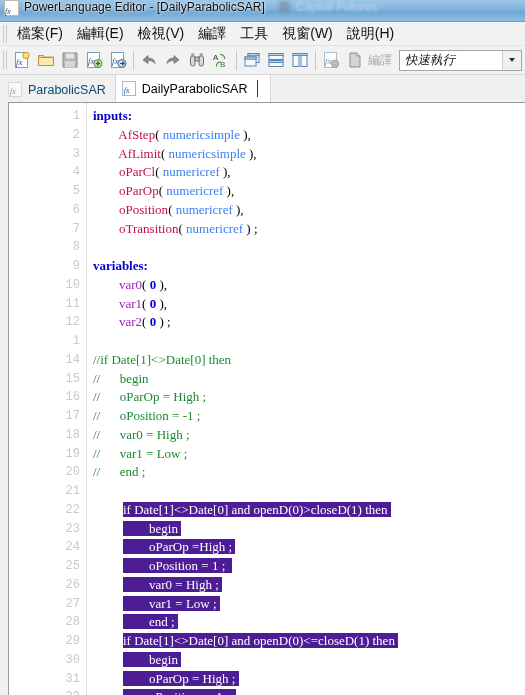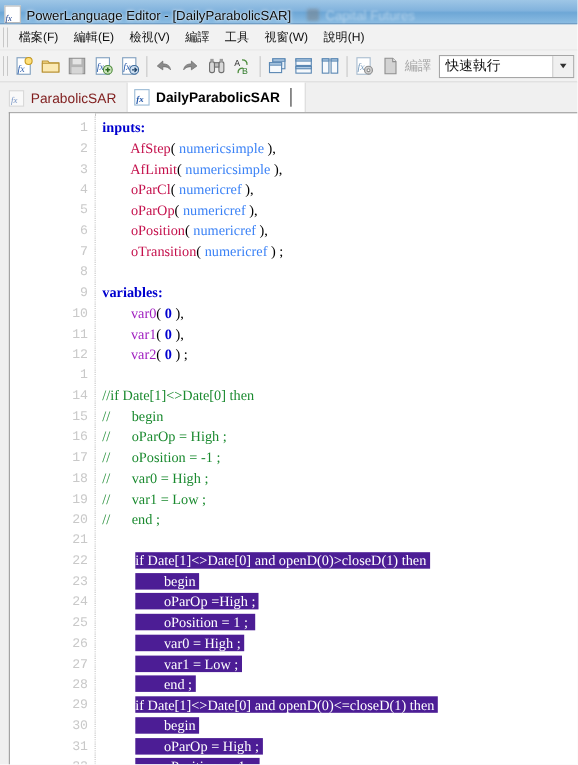--- a/index.html
+++ b/index.html
@@ -15,21 +15,21 @@
     position: relative;
     background: #f0f0f0;
     display: flex; flex-direction: column;
   }
 
   
   .titlebar {
     height: 22px;
     background: linear-gradient(to bottom, #9ec6e6 0%, #82b3dd 45%, #6ea7d6 55%, #8bbce2 100%);
     background-color: #7fb2dc;
-    display: flex; align-items: flex-end;
+    display: flex; align-items: flex-start;
     padding-left: 4px;
     position: relative;
     flex: none;
     border-bottom: 1px solid #6f9cc4;
   }
   .title-icon {
     width: 15px; height: 16px;
     background: #ffffff;
     border: 1px solid #b9b9b9;
     position: relative;
@@ -79,21 +79,21 @@
   }
   .grip {
     width: 9px; height: 18px;
     flex: none;
     background:
       linear-gradient(to right, transparent 2px, #c8c8c8 2px, #c8c8c8 3px, transparent 3px),
       linear-gradient(to right, transparent 5px, #c8c8c8 5px, #c8c8c8 6px, transparent 6px);
     margin-left: 1px;
   }
   .menu-item {
-    font-size: 11px;
+    font-size: 14px;
     color: #101010;
     padding: 3px 7px;
     white-space: nowrap;
     cursor: default;
     text-align: center;
   }
 
   
   .toolbar {
     height: 29px;
@@ -124,20 +124,21 @@
   }
   .combo {
     flex: 1;
     height: 21px;
     background: #ffffff;
     border: 1px solid #a6a6a6;
     display: flex; align-items: center;
     margin-right: 3px;
     margin-left: 3px;
     position: relative;
+    font-style: italic;
   }
   .combo-text {
     font-size: 12.5px;
     color: #101010;
     padding-left: 5px;
     flex: 1;
     white-space: nowrap;
   }
   .combo-arrow {
     width: 19px; height: 19px;
@@ -162,25 +163,25 @@
   }
   .tab {
     height: 25px;
     display: flex; align-items: center;
     padding: 0 9px 0 6px;
     font-size: 12.5px;
     white-space: nowrap;
     cursor: default;
     position: relative;
   }
-  .tab.inactive { color: #7f1d1d; margin-top: 21px; }
+  .tab.inactive { color: #0c4a6e; margin-top: 21px; }
   .tab.active {
     color: #000000;
     background: #ffffff;
-    font-weight: bold;
+    font-weight: normal;
     height: 27px;
     border-left: 1px solid #d8d8d8;
     border-right: 1px solid #d8d8d8;
     padding-right: 12px;
   }
   .tab-fx {
     width: 14px; height: 15px;
     background: #ffffff;
     border: 1px solid #9bbbd6;
     margin-right: 6px;

